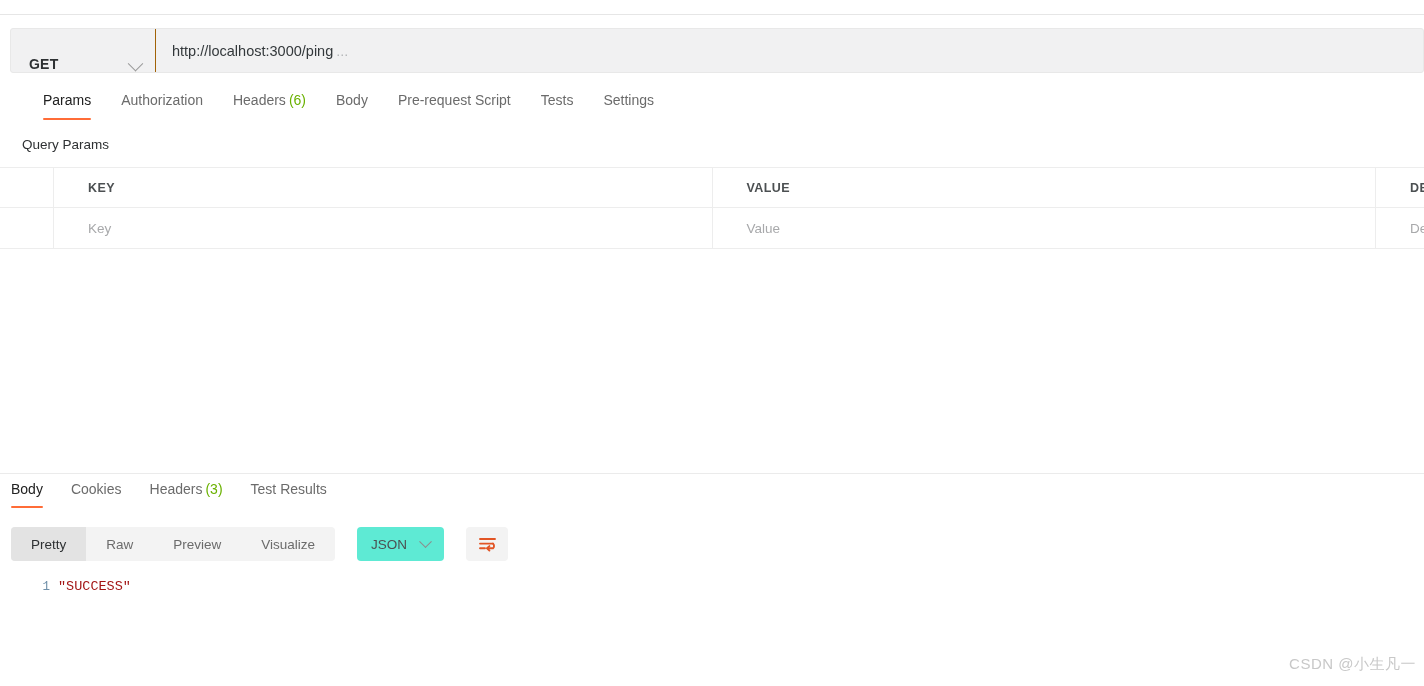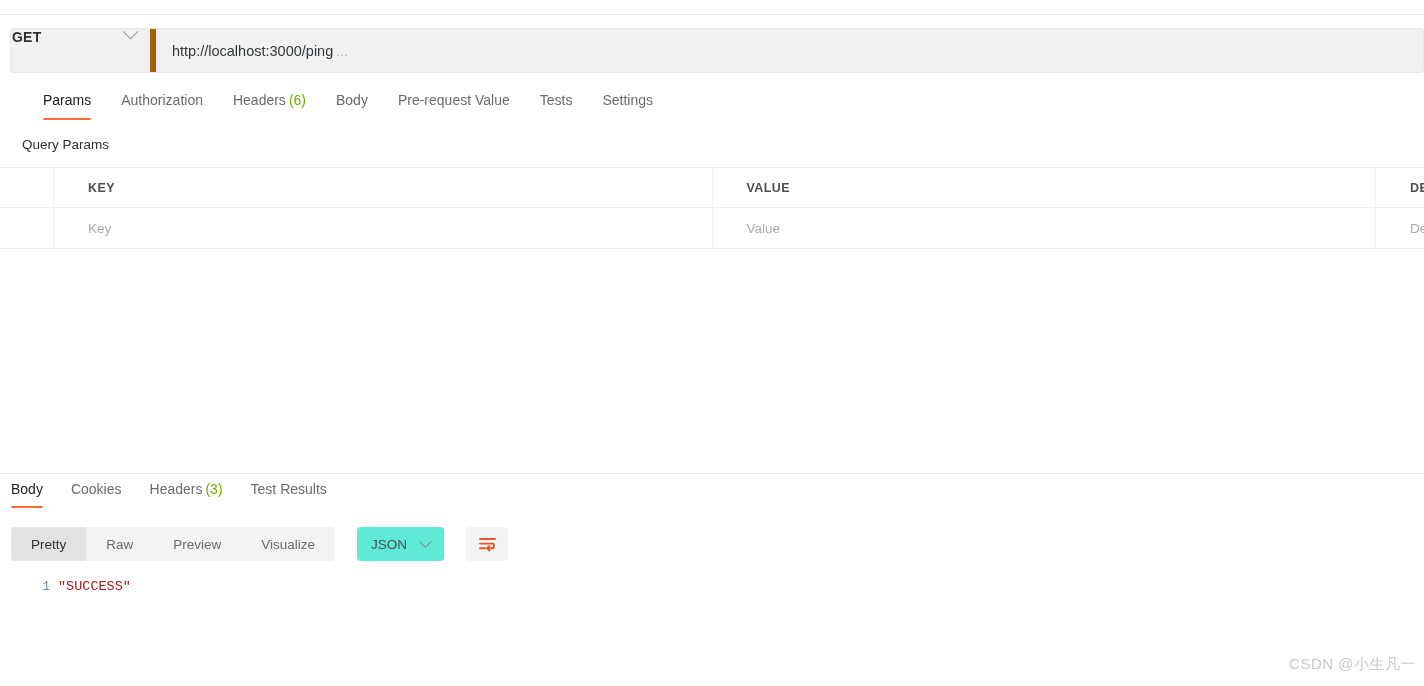--- a/index.html
+++ b/index.html
@@ -31,24 +31,24 @@
     width: 1414px; height: 45px;
     background: #f1f1f2;
     border: 1px solid #e8e8e8;
     border-radius: 3px;
     display: flex;
     align-items: stretch;
   }
   .method-select {
     width: 145px;
     display: flex;
-    align-items: flex-start;
+    align-items: flex-end;
     justify-content: space-between;
-    padding: 0 14px 0 1px;
-    border-right: 6px solid #a16207;
+    padding: 0 14px 0 18px;
+    border-right: 1px solid #a16207;
     cursor: pointer;
   }
   .method-label {
     font-size: 14px;
     font-weight: bold;
     color: #2e3133;
     letter-spacing: 0.2px;
   }
   .chevron {
     display: inline-block;
@@ -300,21 +300,21 @@
     <div class="req-tab">
       <span>Authorization</span>
     </div>
     <div class="req-tab">
       <span>Headers</span><span class="tab-count">(6)</span>
     </div>
     <div class="req-tab">
       <span>Body</span>
     </div>
     <div class="req-tab">
-      <span>Pre-request Value</span>
+      <span>Pre-request Script</span>
     </div>
     <div class="req-tab">
       <span>Tests</span>
     </div>
     <div class="req-tab">
       <span>Settings</span>
     </div>
   </div>
 
   <div class="query-params-label">Query Params</div>

